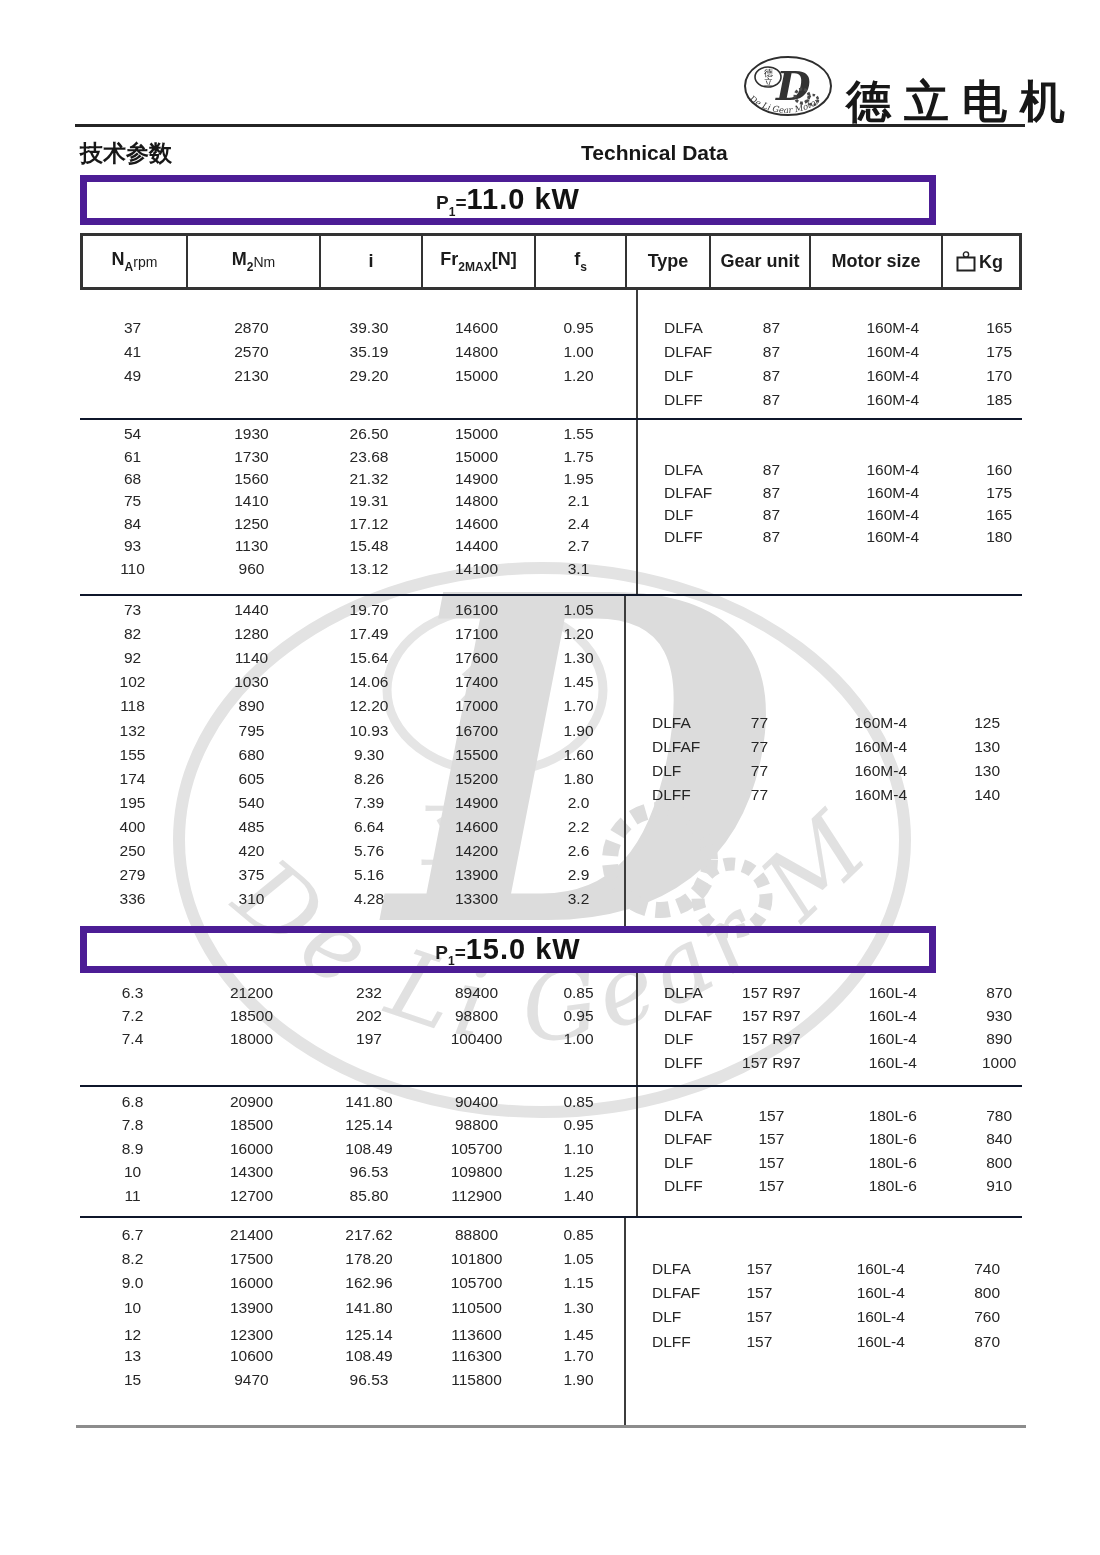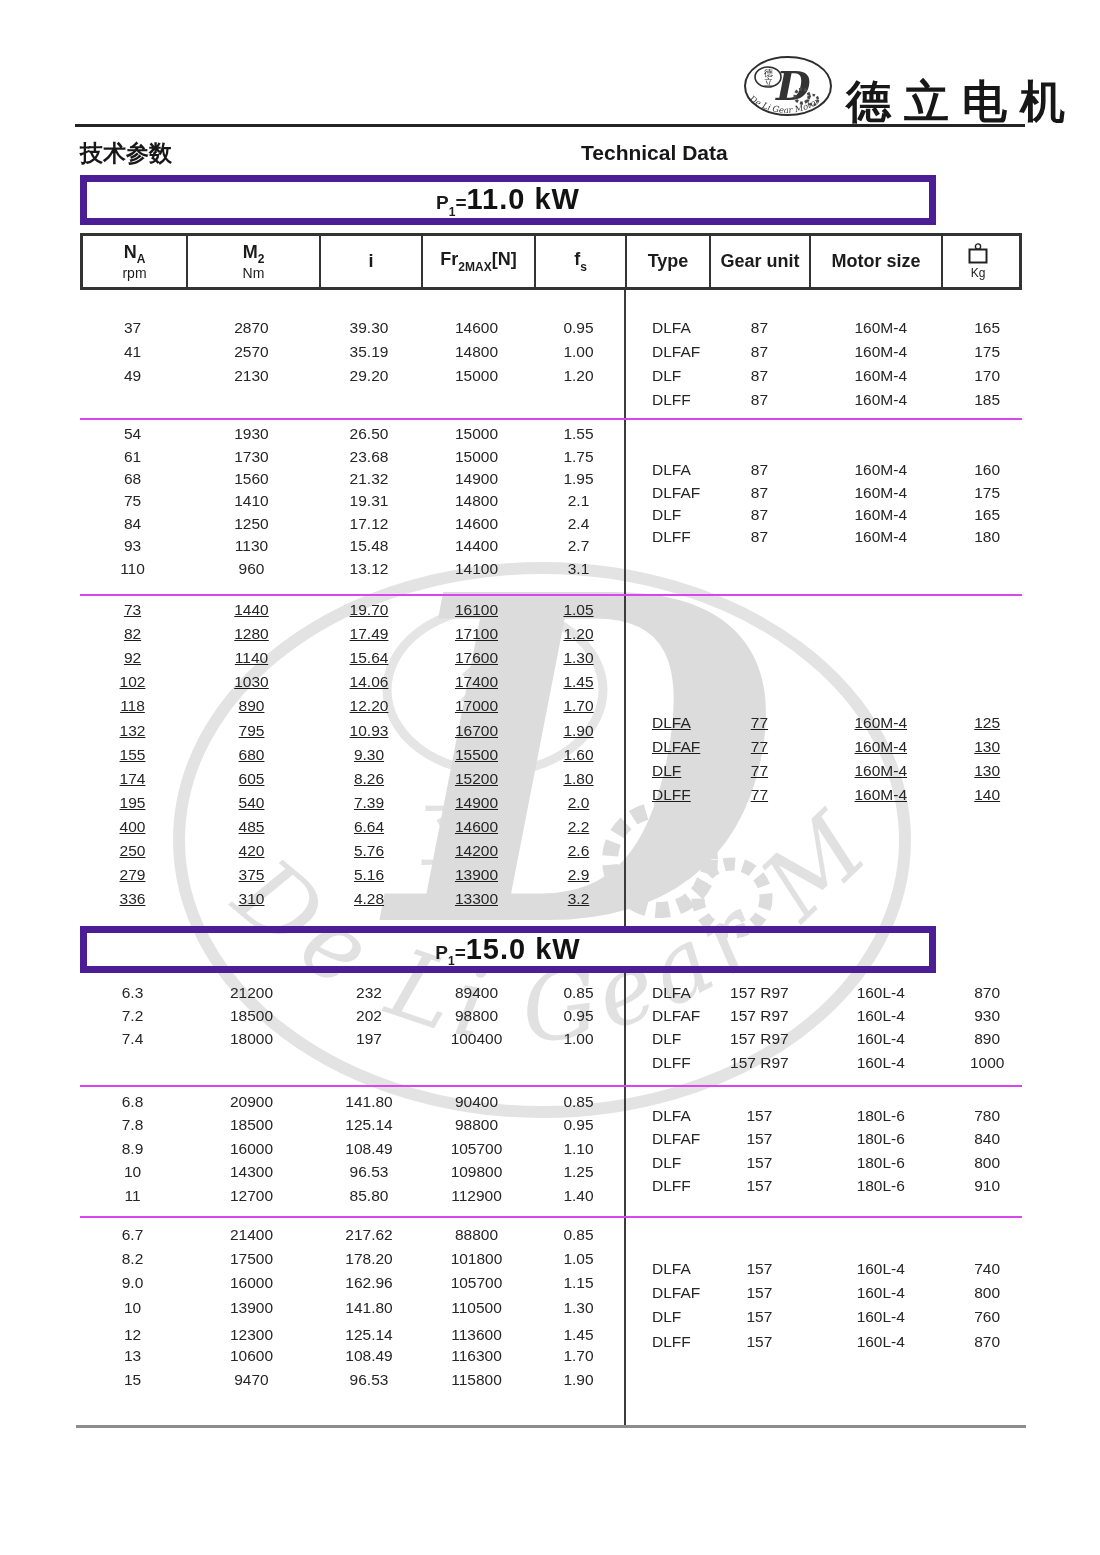--- a/index.html
+++ b/index.html
@@ -23,33 +23,33 @@
   .titlebox{width:856px;box-sizing:border-box;border:7px solid #4c1d95;display:flex;
             justify-content:center;align-items:baseline;background:transparent;text-align:right;}
   .titlebox.first{height:50px;margin-bottom:8px;align-items:center;}
   .titlebox.second{height:47px;align-items:center;}
   .p-wrap{display:flex;align-items:baseline;}
   .p-small{font-weight:bold;font-size:19px;letter-spacing:0;}
   .p-small sub{font-size:12px;position:relative;top:2px;font-weight:bold;}
   .p-big{font-weight:800;font-size:29px;letter-spacing:1px;color:#121212;}
 
   .thead{width:942px;height:57px;box-sizing:border-box;border:3px solid #333;display:flex;overflow:hidden;}
-  .th{display:flex;flex-direction:column;justify-content:center;align-items:center;
+  .th{display:flex;flex-direction:row;justify-content:center;align-items:center;
       border-right:2px solid #333;box-sizing:border-box;flex:0 0 auto;}
   .th:last-child{border-right:none;}
   .th-main{font-weight:bold;font-size:18px;line-height:1.05;white-space:nowrap;}
   .th-main sub{font-size:12px;position:relative;top:1px;font-weight:bold;}
   .th-unit{font-size:14px;line-height:1.05;margin-top:1px;}
   .w0{width:105px}.w1{width:133px}.w2{width:102px}.w3{width:113px}.w4{width:91px}
   .w5{width:84px}.w6{width:100px}.w7{width:132px}.w8{width:70px}
   .kgcell .th-main{margin-top:2px;}
 
   
   .block{display:flex;width:942px;box-sizing:border-box;}
-  .block.sep{border-bottom:2px solid #d946ef;}
+  .block.sep{border-bottom:2px solid #0f172a;gap:12px;}
   .bleft{width:544px;box-sizing:border-box;display:flex;flex-direction:column;}
   .bright{width:398px;box-sizing:border-box;border-left:2px solid #3c3c3c;
           display:flex;flex-direction:column;}
   .drow{display:flex;align-items:center;flex:0 0 auto;}
   .dc{display:block;text-align:center;font-size:15.5px;color:#262626;}
   .lc0{width:105px}.lc1{width:133px}.lc2{width:102px}.lc3{width:113px}.lc4{width:91px}
   .rc0{width:84px;text-align:left;padding-left:26px;box-sizing:border-box;}
   .rc1{width:100px}.rc2{width:144px}.rc3{width:70px}
 
   .footer-rule{width:950px;height:3px;background:#8c8c8c;margin-left:-4px;margin-top:0;}
@@ -129,21 +129,21 @@
         <div class="th-main">Gear unit</div>
       </div>
       <div class="th w7">
         <div class="th-main">Motor size</div>
       </div>
       <div class="th w8 kgcell">
         <svg width="26" height="22" viewBox="0 0 26 22">
           <circle cx="13" cy="3.5" r="2.6" fill="#fff" stroke="#222" stroke-width="1.4"></circle>
           <rect x="4.5" y="6.5" width="17" height="13" fill="none" stroke="#222" stroke-width="2"></rect>
         </svg>
-        <div class="th-main" style="font-weight:normal;font-size:12px;">Kg</div>
+        <div class="th-main" style="font-weight:bold;font-size:18px;">Kg</div>
       </div>
     </div>
 
     <div id="sec0-blocks">
         <div class="block sep" style="height: 130px;">
           <div class="bleft" style="padding-top: 26px;">
             <div class="drow" style="height: 24px;">
               <span class="dc lc0">37</span>
               <span class="dc lc1">2870</span>
               <span class="dc lc2">39.30</span>
@@ -264,21 +264,21 @@
               <span class="dc rc3">165</span>
             </div>
             <div class="drow" style="height: 22.4px;">
               <span class="dc rc0">DLFF</span>
               <span class="dc rc1">87</span>
               <span class="dc rc2">160M-4</span>
               <span class="dc rc3">180</span>
             </div>
           </div>
         </div>
-        <div class="block" style="height: 330px; text-decoration: underline;">
+        <div class="block" style="height: 330px;">
           <div class="bleft" style="padding-top: 2px;">
             <div class="drow" style="height: 24.1px;">
               <span class="dc lc0">73</span>
               <span class="dc lc1">1440</span>
               <span class="dc lc2">19.70</span>
               <span class="dc lc3">16100</span>
               <span class="dc lc4">1.05</span>
             </div>
             <div class="drow" style="height: 24.1px;">
               <span class="dc lc0">82</span>

